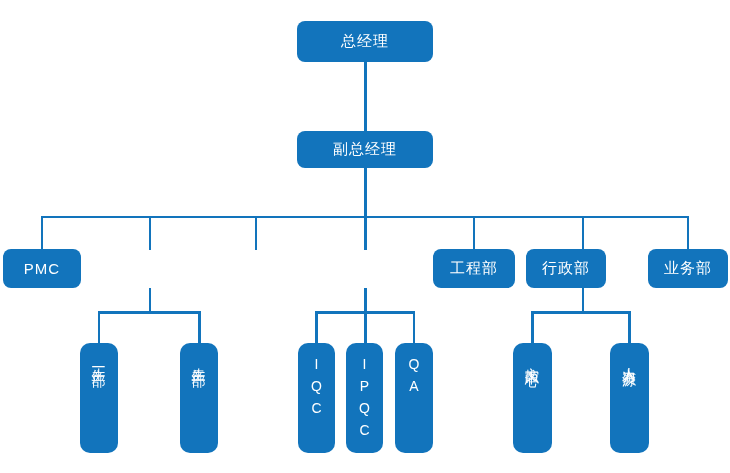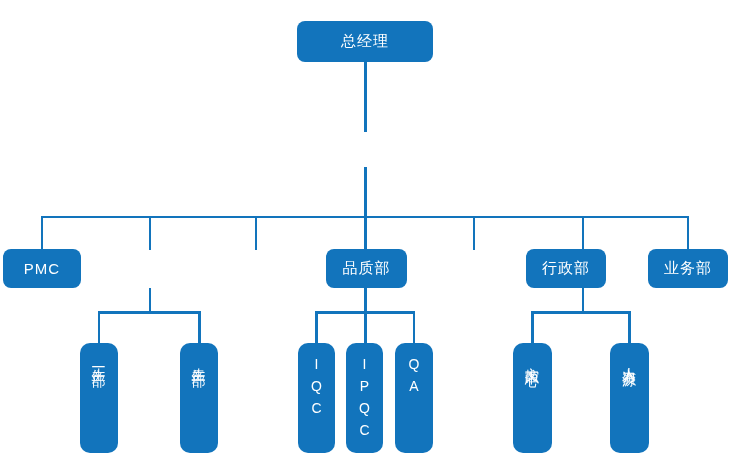--- a/index.html
+++ b/index.html
@@ -81,23 +81,24 @@
   <div class="line v" style="left:315.25px;top:311px;height:32px"></div>
   <div class="line v" style="left:412.75px;top:311px;height:32px"></div>
 
   <div class="line v" style="left:581.75px;top:288px;height:25px"></div>
   <div class="line h" style="left:531.25px;top:311px;width:99.5px"></div>
   <div class="line v" style="left:531.25px;top:311px;height:32px"></div>
   <div class="line v" style="left:628.25px;top:311px;height:32px"></div>
 
   <div class="node" style="left:297px;top:21px;width:136px;height:41px">总经理</div>
 
+  <div class="node" style="left:297px;top:131px;width:136px;height:37px">副总经理</div>
 
   <div class="node" style="left:3px;top:249px;width:78px;height:39px">PMC</div>
-  <div class="node" style="left:326px;top:249px;width:81px;height:39px">品质部</div>
+  <div class="node" style="left:433px;top:249px;width:82px;height:39px">工程部</div>
   <div class="node" style="left:526px;top:249px;width:80px;height:39px">行政部</div>
   <div class="node" style="left:648px;top:249px;width:80px;height:39px">业务部</div>
 
   <div class="vnode" style="left:80px;top:343px;width:38px;height:110px">
     <span class="vlabel">生产一部</span>
   </div>
   <div class="vnode" style="left:180px;top:343px;width:38px;height:110px">
     <span class="vlabel">生产二部</span>
   </div>
 

